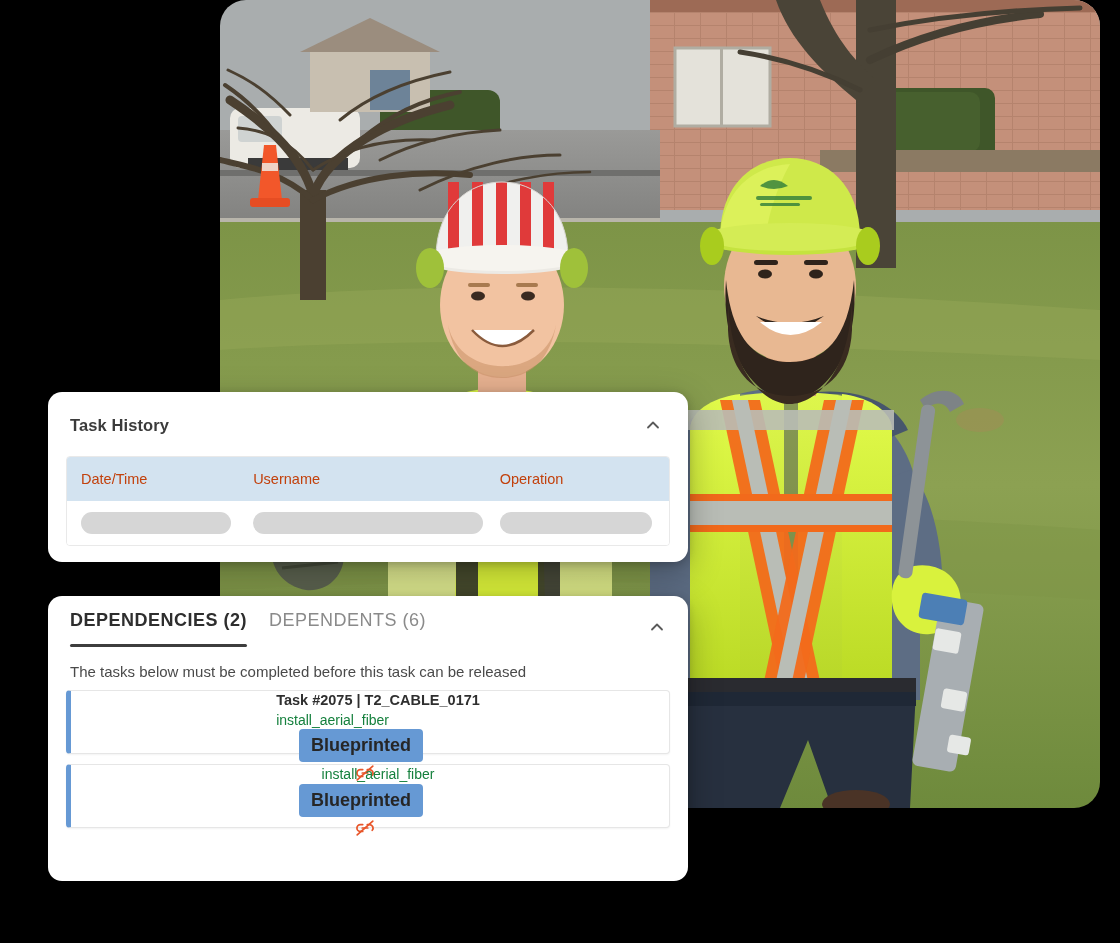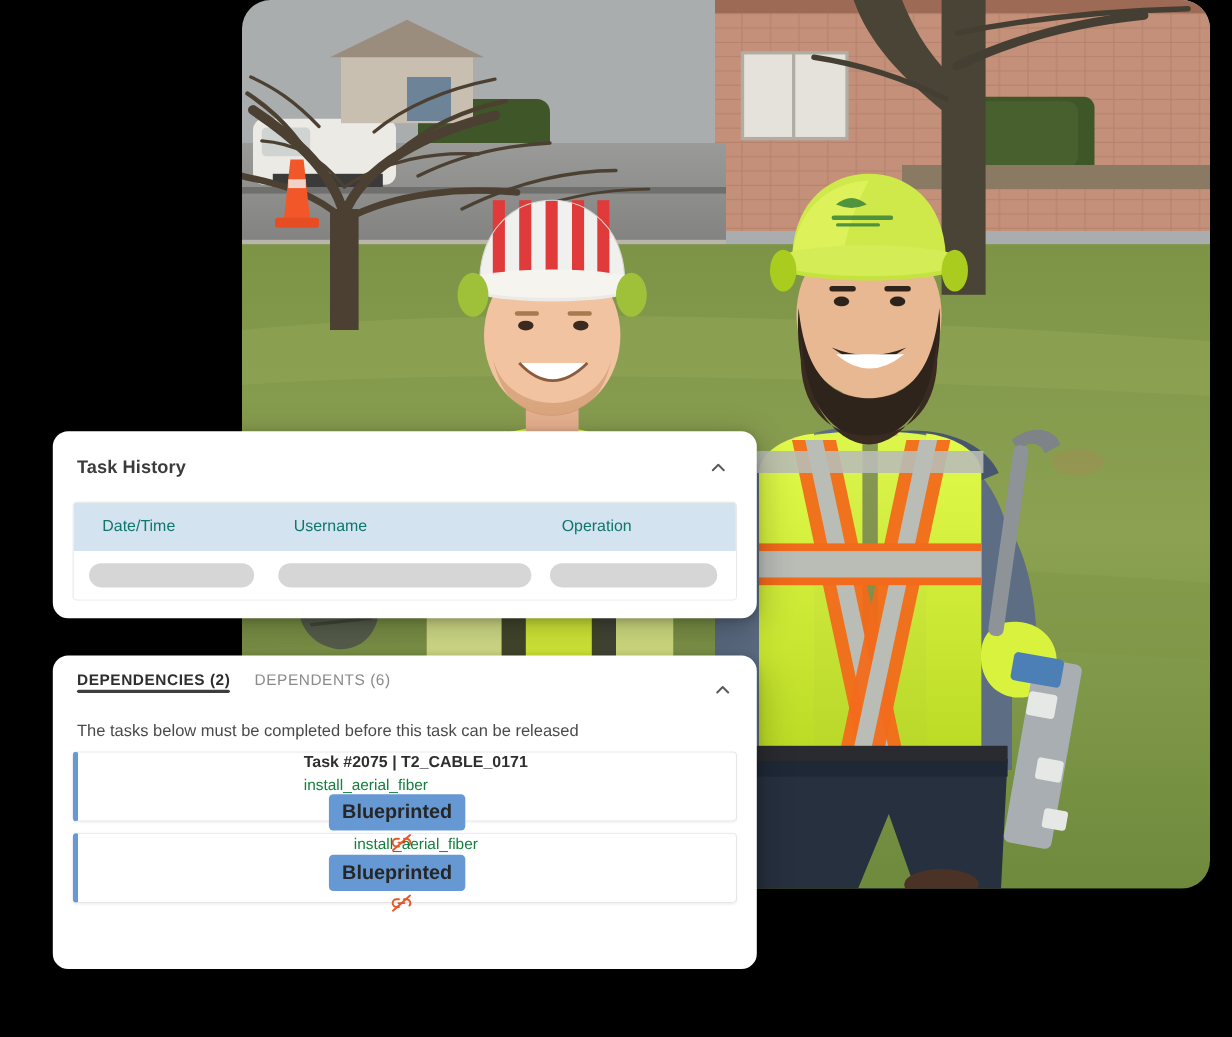--- a/index.html
+++ b/index.html
@@ -79,22 +79,22 @@
     overflow: hidden;
   }
   .hist-head {
     display: flex;
     background: #d3e3f0;
     height: 44px;
     align-items: center;
   }
   .hist-head .hcell {
     font-size: 14.5px;
-    color: #0f766e;
-    padding-left: 26px;
+    color: #c2410c;
+    padding-left: 14px;
   }
   .hist-body {
     display: flex;
     background: #ffffff;
     height: 44px;
     align-items: center;
   }
   .hist-body .hcell {
     padding-left: 14px;
   }
@@ -112,23 +112,23 @@
 
   
   .tabs-row {
     display: flex;
     align-items: flex-end;
     gap: 22px;
     padding: 0 22px;
     margin-top: -4px;
   }
   .tab {
-    padding-bottom: 4px;
+    padding-bottom: 16px;
     cursor: pointer;
-    font-size: 14px;
+    font-size: 18px;
     letter-spacing: 0.5px;
     color: #8a8a8a;
     position: relative;
   }
   .tab.active {
     color: #2e2e2e;
     font-weight: bold;
   }
   .tab.active::after {
     content: "";

